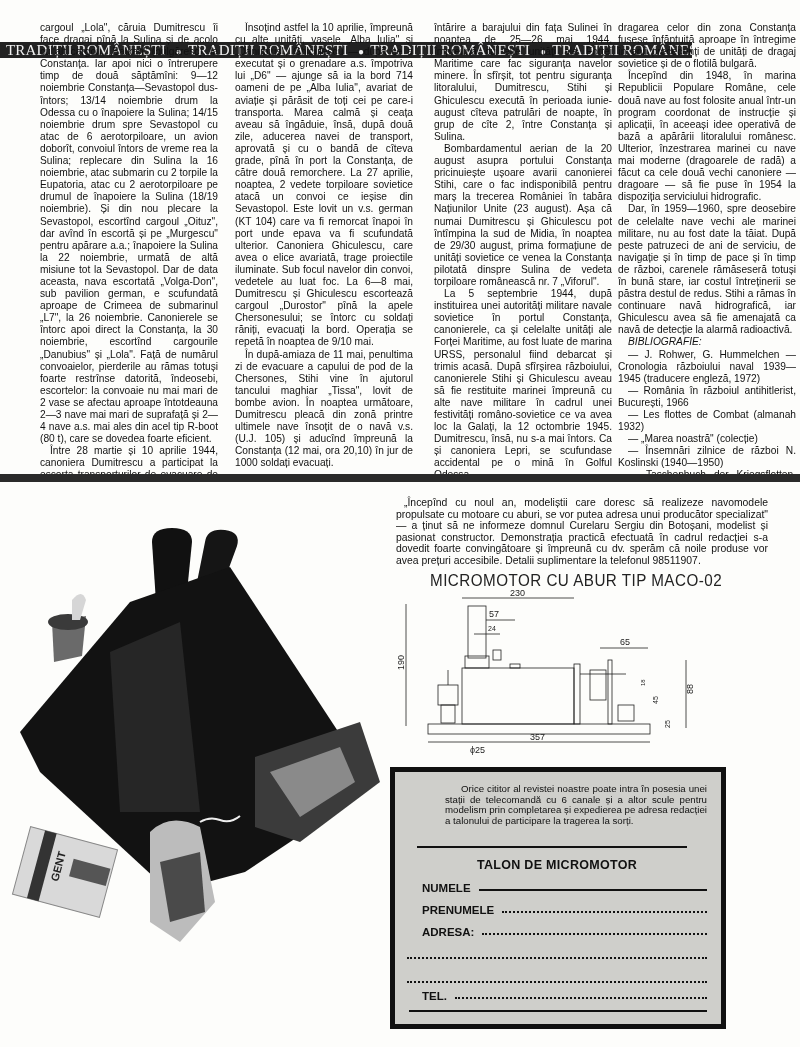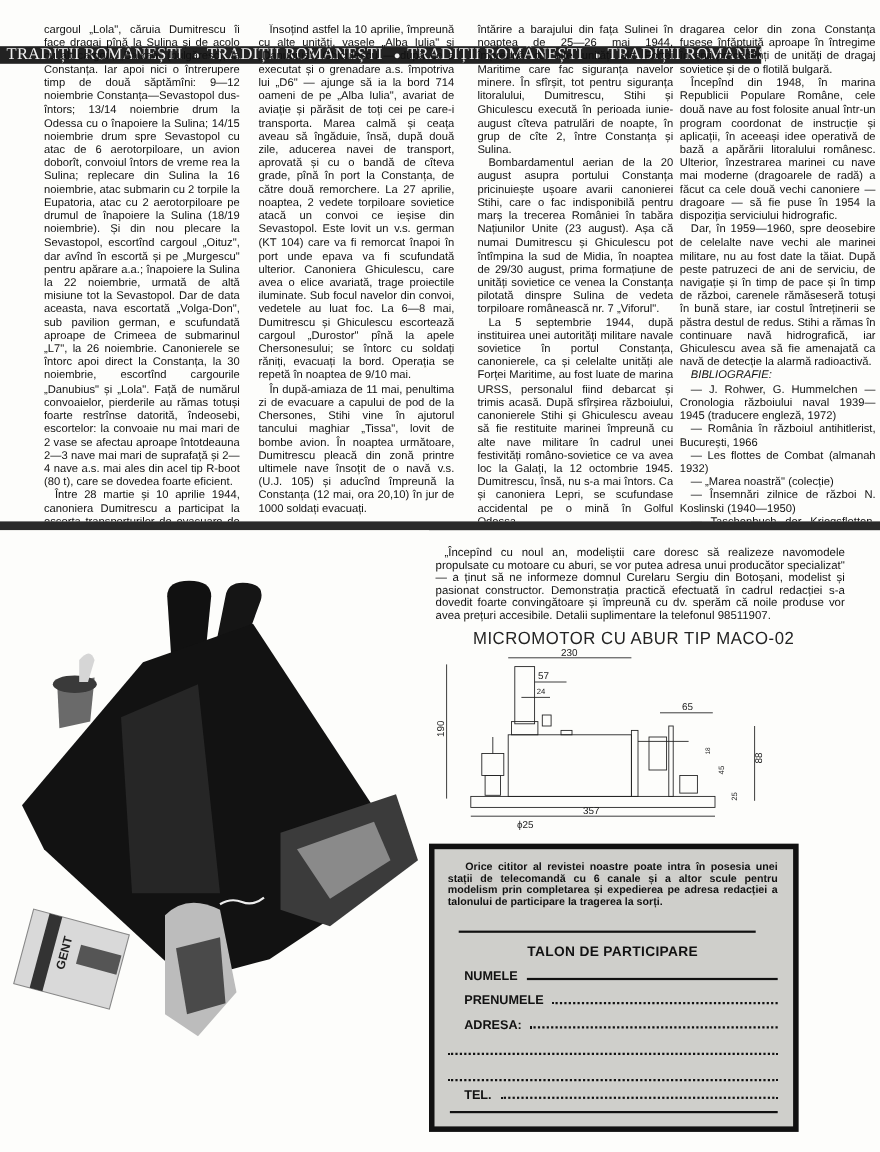--- a/index.html
+++ b/index.html
@@ -39,21 +39,21 @@
     position: absolute; left: 430px; top: 572px; width: 360px;
     font-size: 16px; letter-spacing: 0.5px; color: #222;
     font-family: "Liberation Sans", sans-serif; transform: scaleX(0.95); transform-origin: left;
   }
   .drawing { position: absolute; left: 390px; top: 590px; width: 410px; height: 170px; }
   .coupon {
     position: absolute; left: 390px; top: 767px; width: 336px; height: 262px;
     border: 5px solid #111; background: #cfcfcb; box-sizing: border-box;
     padding: 12px 14px 0 12px;
   }
-  .coupon .notice { font-size: 9.7px; line-height: 10.6px; font-weight: bold; text-align: justify; }
+  .coupon .notice { font-size: 9.7px; line-height: 10.6px; font-weight: normal; text-align: justify; margin-left: 38px; }
   .coupon .notice p { margin: 0; text-indent: 16px; }
   .coupon .rule { height: 2px; background: #111; margin: 20px 20px 0 10px; }
   .coupon .ctitle { text-align: center; font-weight: bold; font-size: 12.5px; margin-top: 10px; letter-spacing: 0.3px; }
   .field { display: flex; align-items: flex-end; margin-top: 8px; height: 14px; }
   .field .lbl { font-weight: bold; font-size: 11.5px; margin-right: 8px; white-space: nowrap; margin-left: 15px; }
   .field .line { flex: 1; height: 0; border-bottom: 2px solid #111; margin-bottom: 3px; }
   .field .line.dotted { border-bottom: 2px dotted #111; }
   .field.blank { margin-top: 10px; }
   .coupon .endrule { height: 2px; background: #111; margin: 8px 0 0 2px; }
 </style>
@@ -176,21 +176,21 @@
   <line x1="38" y1="152" x2="260" y2="152"></line>
   <text x="140" y="150" stroke="none" fill="#222">357</text>
   <text x="80" y="163" stroke="none" fill="#222">ϕ25</text>
 </svg>
 
 <div class="coupon">
   <div class="notice">
     <p>Orice cititor al revistei noastre poate intra în posesia unei stații de telecomandă cu 6 canale și a altor scule pentru modelism prin completarea și expedierea pe adresa redacției a talonului de participare la tragerea la sorți.</p>
   </div>
   <div class="rule"></div>
-  <div class="ctitle">TALON DE PARTICIPARE</div>
+  <div class="ctitle">TALON DE MICROMOTOR</div>
   <div class="field">
     <span class="lbl">NUMELE</span>
     <span class="line"></span>
   </div>
   <div class="field">
     <span class="lbl">PRENUMELE</span>
     <span class="line dotted"></span>
   </div>
   <div class="field">
     <span class="lbl">ADRESA:</span>

